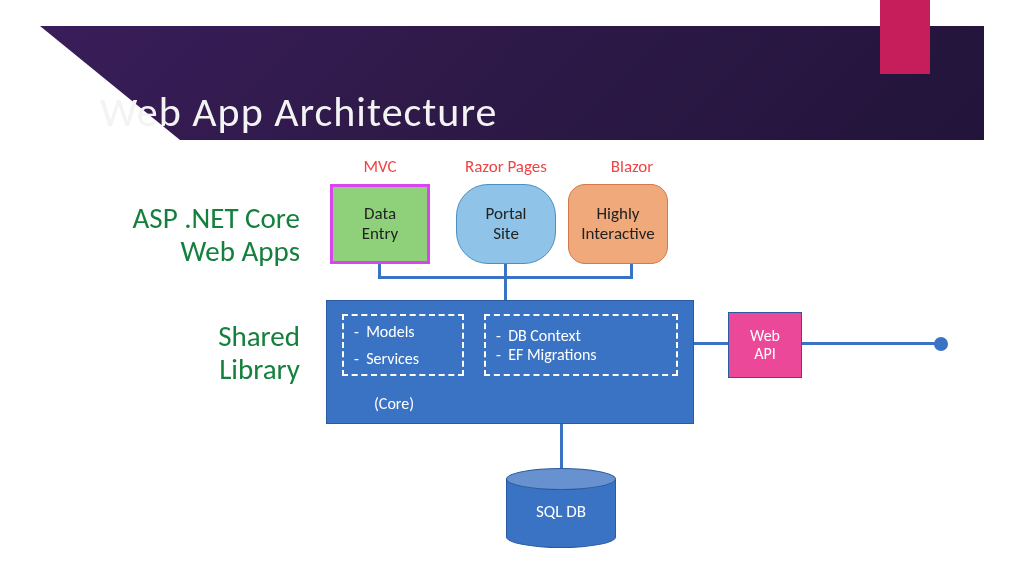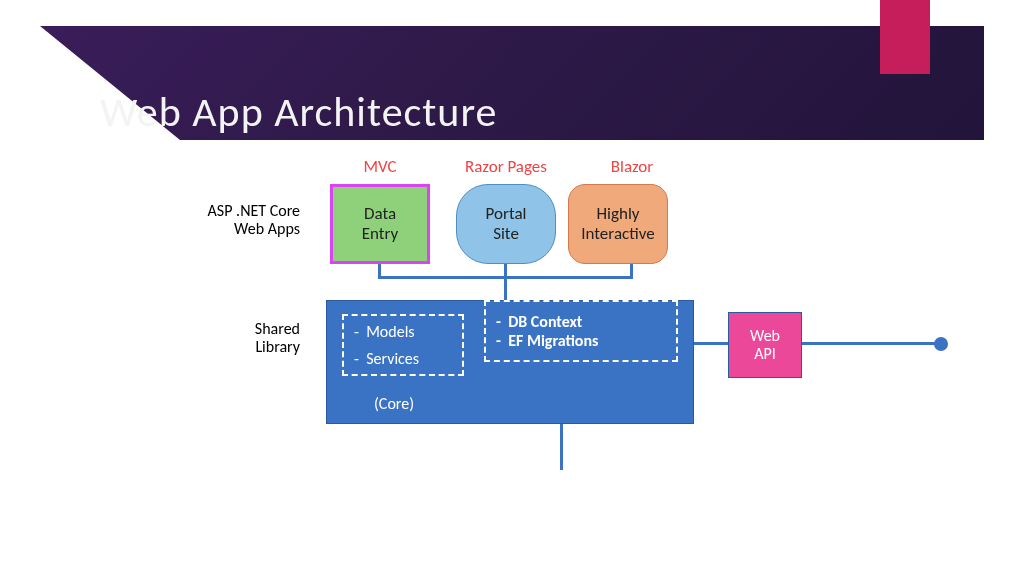--- a/index.html
+++ b/index.html
@@ -8,21 +8,21 @@
 
   
   .banner { position:absolute; left:40px; top:26px; width:944px; height:114px;
     background: linear-gradient(135deg, #3a1d5a 0%, #2f1a4a 40%, #22143a 100%);
     box-shadow: 0 4px 14px rgba(0,0,0,.25);
     clip-path: polygon(0 0, 100% 0, 100% 100%, 140px 100%);
   }
   .title { position:absolute; left:100px; top:86px; color:#f3f3f3; font-size:42px; font-weight:300; letter-spacing:1px; }
   .accent { position:absolute; left:880px; top:0; width:50px; height:74px; background:#c51e5a; z-index:2; }
 
-  .row-label { position:absolute; font-size:16px; color:#000000; text-align:right; line-height:1.15; }
+  .row-label { position:absolute; font-size:29px; color:#15803d; text-align:right; line-height:1.15; }
 
   .tech-label { position:absolute; font-size:17px; color:#ef4444; text-align:center; }
 
   .app-box { position:absolute; width:100px; height:80px; display:flex; align-items:center; justify-content:center; text-align:center; font-size:17px; color:#222; line-height:1.15; }
   .app-green  { background:#8fd17a; border:3px solid #d946ef; }
   .app-blue   { background:#8fc4e8; border:1px solid #4a90c2; }
   .app-orange { background:#f0a97a; border:1px solid #d4784d; }
 
   .shared { position:absolute; background:#3b73c4; border:1px solid #2a5a9f; color:#fff; }
   .dashed { position:absolute; border:2.5px dashed #fff; display:flex; flex-direction:column; justify-content:center; padding:4px 10px; font-size:16px; color:#fff; }
@@ -74,30 +74,36 @@
 Library</div>
 
   <div class="shared" style="left:326px; top:300px; width:368px; height:124px;"></div>
 
   <div class="dashed" style="left:342px; top:314px; width:122px; height:62px;gap:8px;">
     <div><span>-&nbsp;&nbsp;</span><span>Models</span></div>
     <div><span>-&nbsp;&nbsp;</span><span>Services</span></div>
   </div>
   <div class="sub-label" style="left:374px; top:394px;">(Core)</div>
 
-  <div class="dashed" style="left:484px; top:300px; width:194px; height:62px;font-weight:bold;">
+  <div class="dashed" style="left:484px; top:314px; width:194px; height:62px;">
     <div><span>-&nbsp;&nbsp;</span><span>DB Context</span></div>
     <div><span>-&nbsp;&nbsp;</span><span>EF Migrations</span></div>
   </div>
   <div class="sub-label" style="left:520px; top:394px;margin-top:48px;">(Infrastructure)</div>
 
   <div class="conn" style="left:694px; top:342px; width:34px; height:3px;"></div>
 
   <div class="webapi" style="left:728px; top:312px; white-space:pre-line;">Web
 API</div>
 
   <div class="conn" style="left:802px; top:342px; width:134px; height:3px;"></div>
   <div class="dot" style="left:934px; top:337px;"></div>
 
   <div class="conn" style="left:560px; top:424px; width:3px; height:46px;"></div>
 
+  <div class="db" style="left:506px; top:468px;">
+    <div class="bot"></div>
+    <div class="body"></div>
+    <div class="top"></div>
+    <div class="txt">SQL DB</div>
+  </div>
 
 </div>
 
 </body></html>

